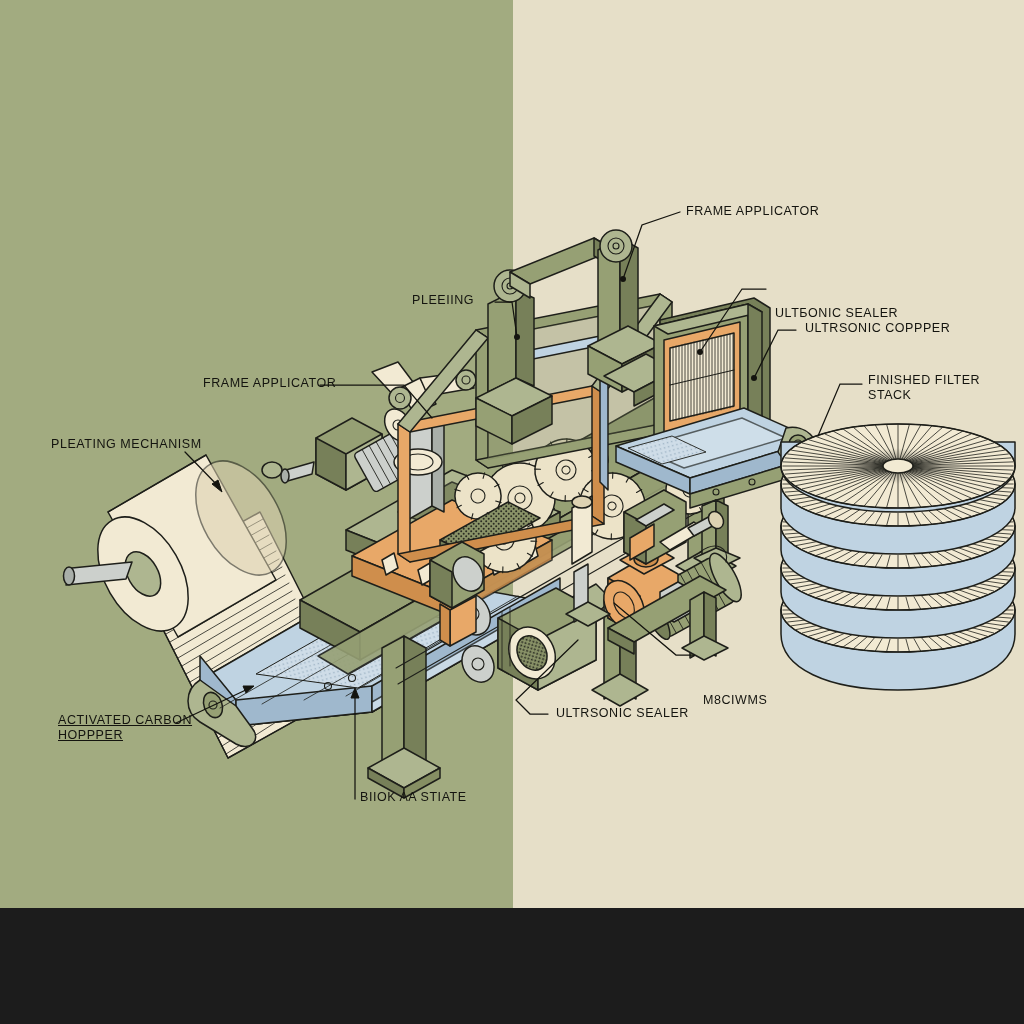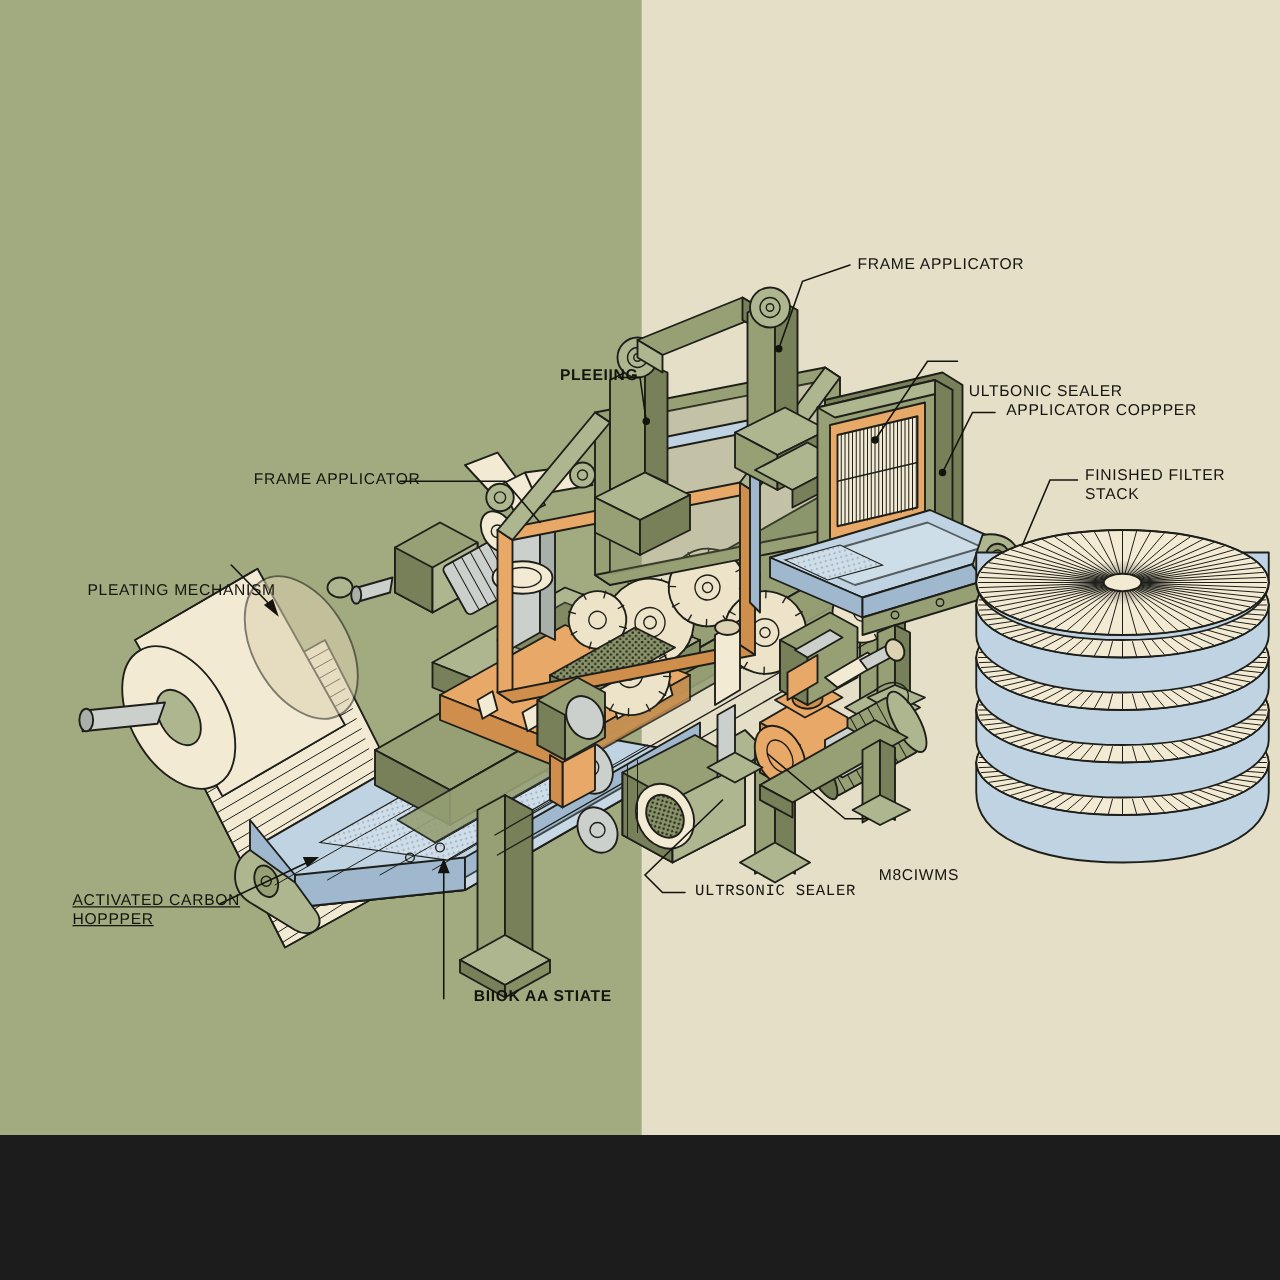--- a/index.html
+++ b/index.html
@@ -846,25 +846,25 @@
 
       <path class="lead" d="M548,714 L530,714 L516,700 L578,640"></path>
 
       <path class="lead" d="M355,799 L355,700 L355,692"></path>
       <path class="dot" d="M355,688 L351,698 L359,698 Z" stroke="#14140f" stroke-width="1"></path>
     </g>
   </svg>
 
   <div class="lbl" style="left:686px;top:204px;">FRAME APPLICATOR</div>
   <div class="lbl" style="left:775px;top:279px;margin-top:27px;">ULTБONIC SEALER</div>
-  <div class="lbl" style="left:805px;top:321px;">APPLICATOR COPPPER</div>
+  <div class="lbl" style="left:805px;top:321px;">ULTRSONIC COPPPER</div>
   <div class="lbl" style="left:868px;top:373px;">FINISHED FILTER
 STACK</div>
-  <div class="lbl" style="left:448px;top:293px;font-weight:bold;">PLEEIING</div>
+  <div class="lbl" style="left:412px;top:293px;">PLEEIING</div>
   <div class="lbl" style="left:203px;top:376px;">FRAME APPLICATOR</div>
-  <div class="lbl" style="left:70px;top:437px;margin-top:28px;">PLEATING MECHANISM</div>
+  <div class="lbl" style="left:51px;top:437px;">PLEATING MECHANISM</div>
   <div class="lbl" style="left:703px;top:646px;margin-top:47px;">M8CIWMS</div>
   <div class="lbl" style="left:58px;top:713px;text-decoration:underline;">ACTIVATED CARBON
 HOPPPER</div>
-  <div class="lbl" style="left:556px;top:706px;font-family:Liberation Mono, monospace;">ULTRSONIC SEALER</div>
-  <div class="lbl" style="left:379px;top:790px;font-weight:bold;">BIIOK AA STIATE</div>
+  <div class="lbl" style="left:556px;top:706px;">ULTRSONIC SEALER</div>
+  <div class="lbl" style="left:360px;top:790px;">BIIOK AA STIATE</div>
 
 </div>
 
 </body></html>

